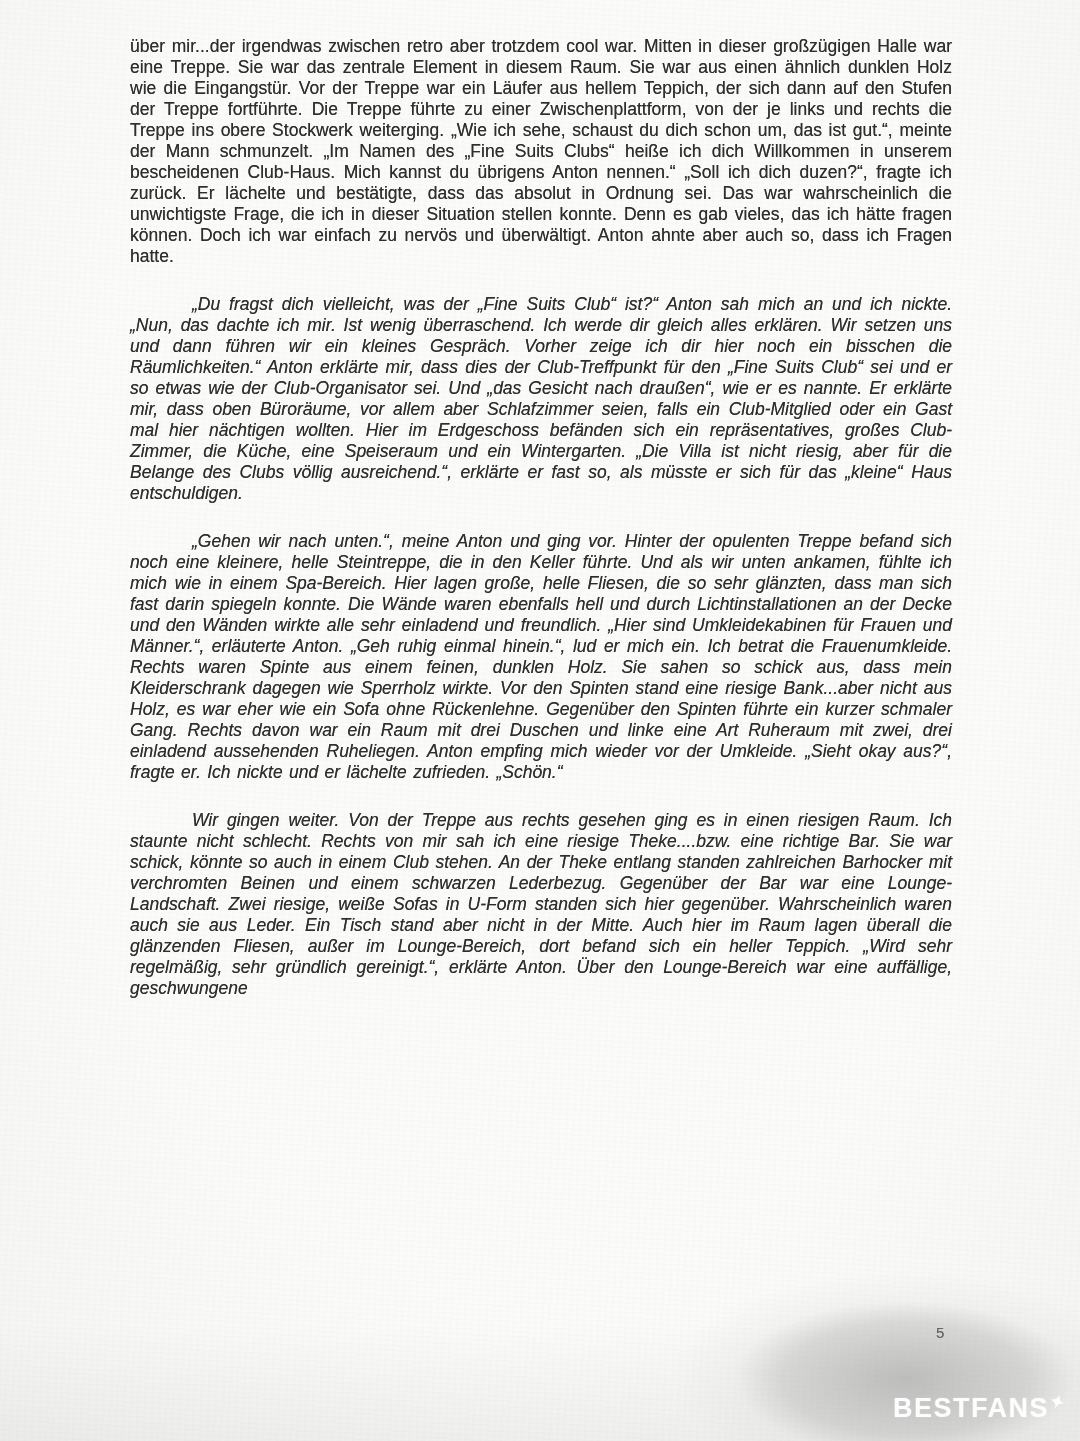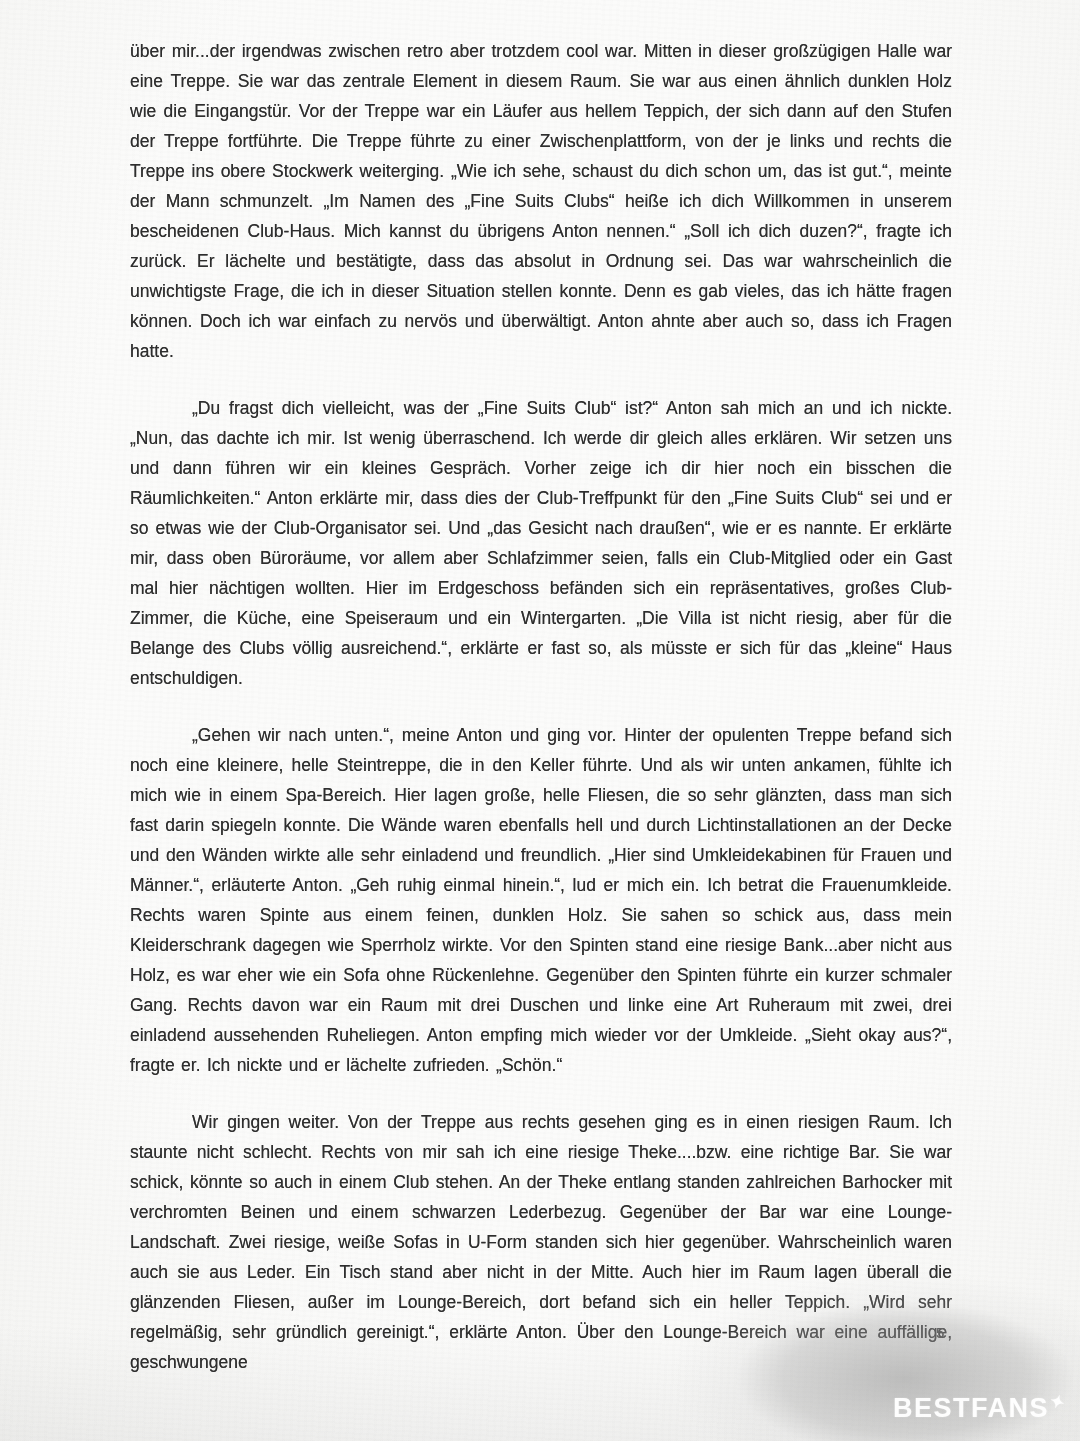--- a/index.html
+++ b/index.html
@@ -27,27 +27,27 @@
       repeating-linear-gradient(93deg, rgba(120,120,120,0.012) 0 3px, rgba(255,255,255,0) 3px 7px);
     pointer-events: none;
   }
   .text-block {
     position: absolute;
     left: 130px;
     top: 36px;
     width: 822px;
     color: #2e2e2e;
     font-size: 17.5px;
-    line-height: 30px;
+    line-height: 21px;
     text-align: justify;
     text-shadow: 0 0 0.6px rgba(46,46,46,0.75);
     word-spacing: 1.5px;
   }
   .text-block p { margin: 0 0 27px 0; }
-  .text-block p.indent { text-indent: 62px; }
+  .text-block p.indent { text-indent: 62px; font-style: italic; }
   .page-number {
     position: absolute;
     left: 936px;
     top: 1324px;
     font-size: 15px;
     color: #3c3c3c;
     text-shadow: 0 0 0.5px rgba(60,60,60,0.7);
   }
   .wm-shade {
     position: absolute;

